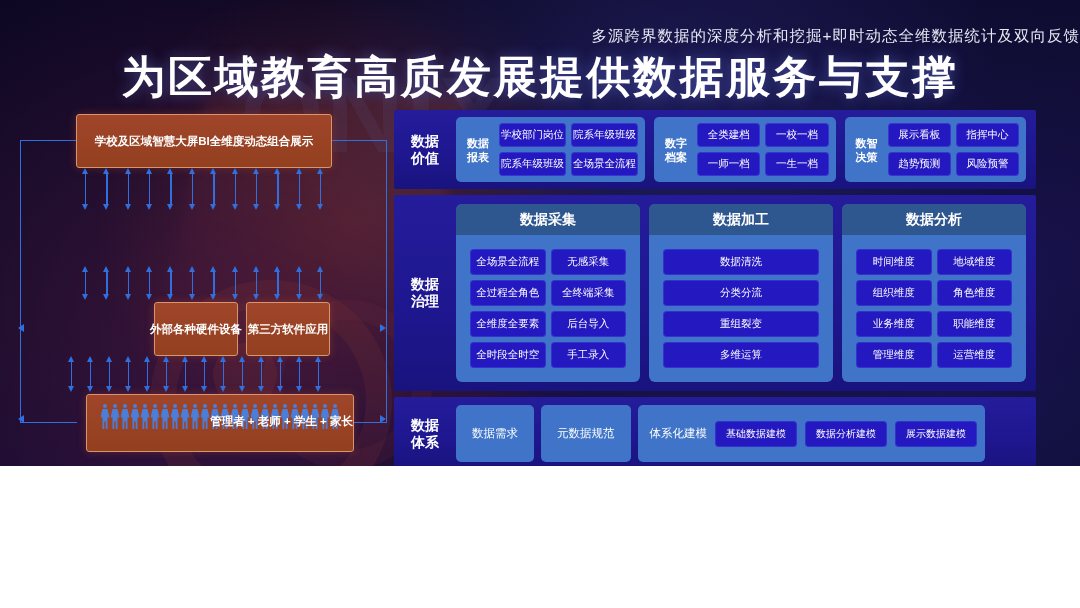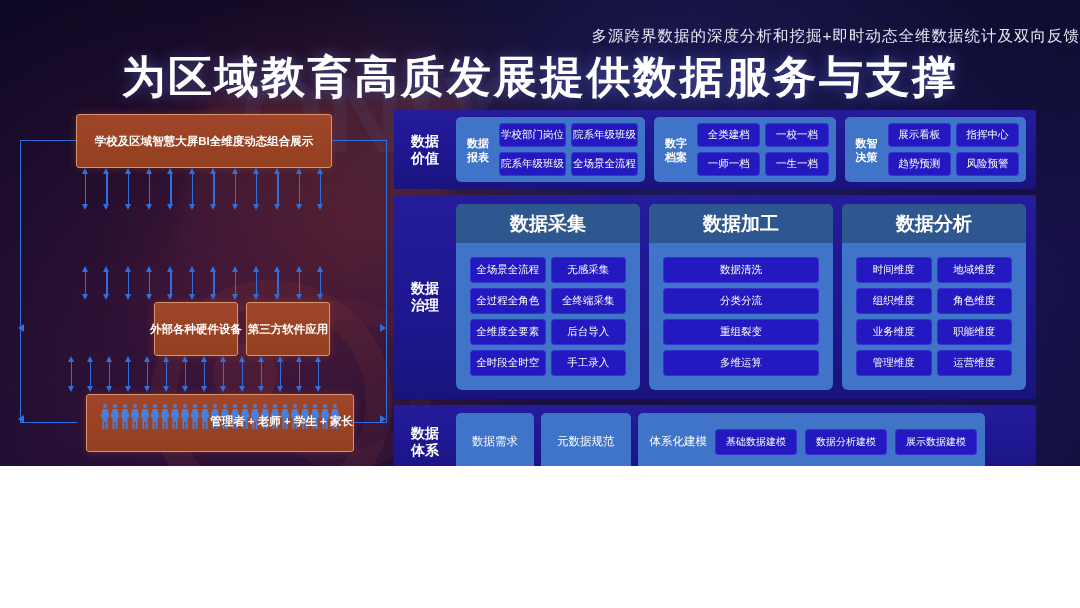--- a/index.html
+++ b/index.html
@@ -133,21 +133,21 @@
   }
 
   
   .band2{flex:1;}
   .band2 .band-body{padding:9px 10px 9px 0;align-items:stretch;}
   .col{
     flex:1;background:#3f74c8;border-radius:6px;display:flex;flex-direction:column;
     overflow:hidden;
   }
   .col-head{
-    background:#2f578f;color:#ffffff;font-size:19px;font-weight:bold;
+    background:#2f578f;color:#ffffff;font-size:14px;font-weight:bold;
     text-align:center;padding:7px 0 6px;
   }
   .col-body{flex:1;padding:14px;display:grid;gap:5px;align-content:start;}
   .body2{grid-template-columns:1fr 1fr;}
   .body1{grid-template-columns:1fr;}
   .pill2{
     background:#2418c0;border-radius:4px;color:#ffffff;font-size:10.5px;
     text-align:center;padding:6px 2px;white-space:nowrap;
     box-shadow:inset 0 0 0 1px rgba(120,140,255,.22);
   }

